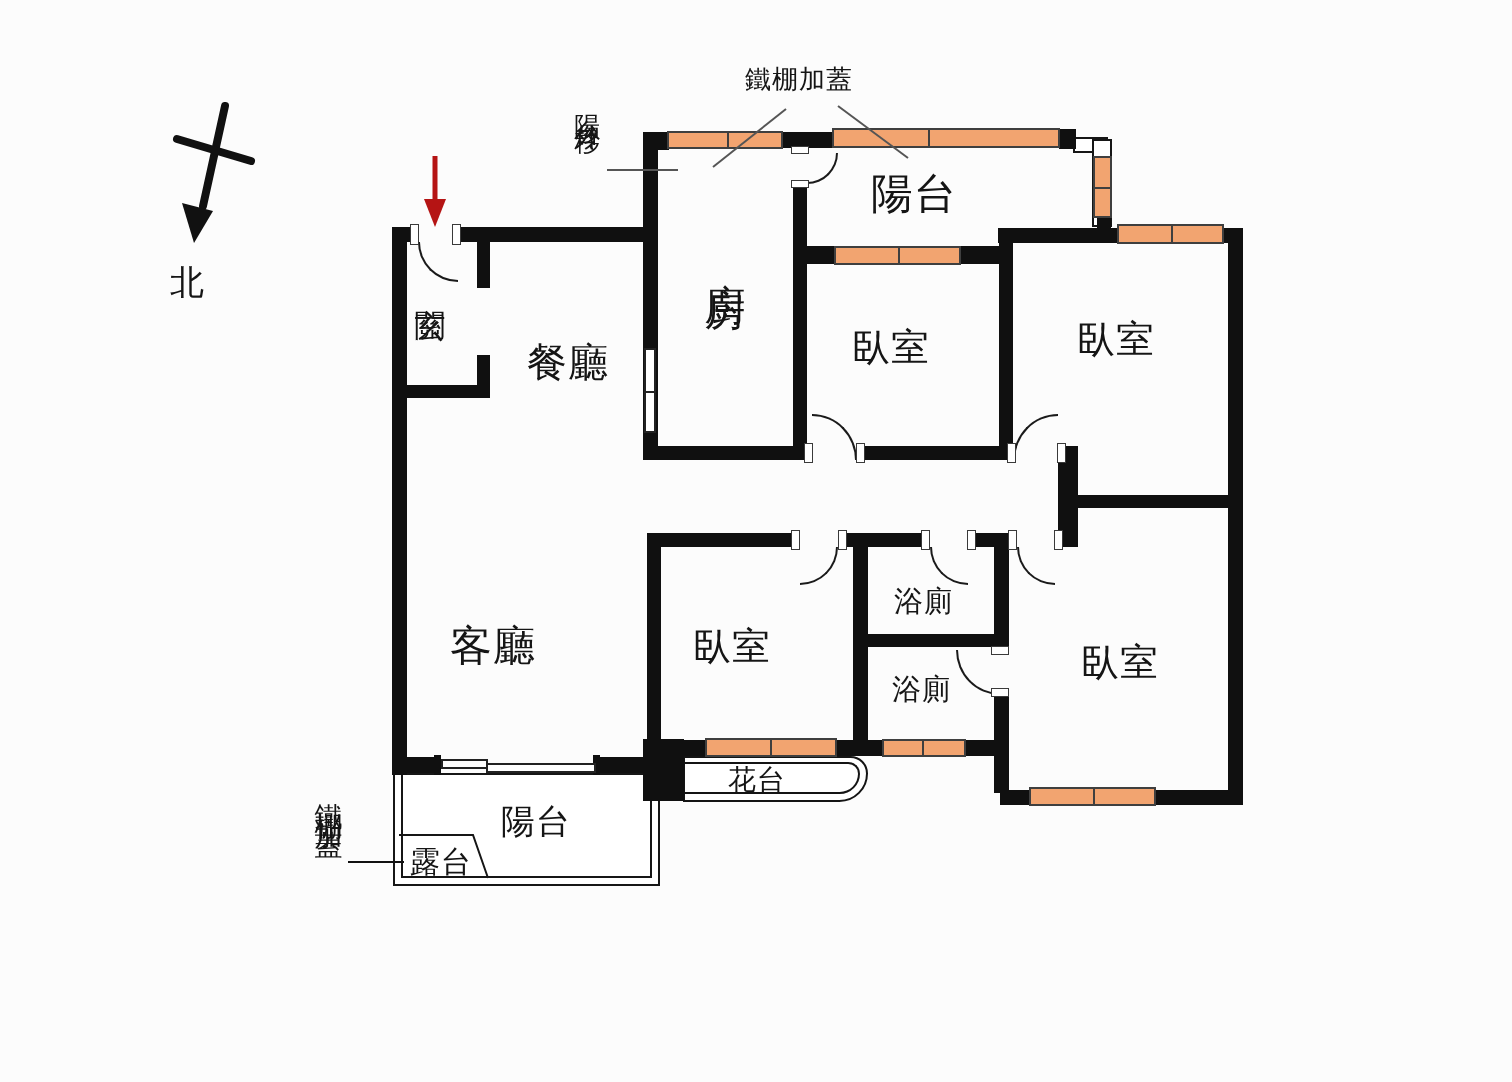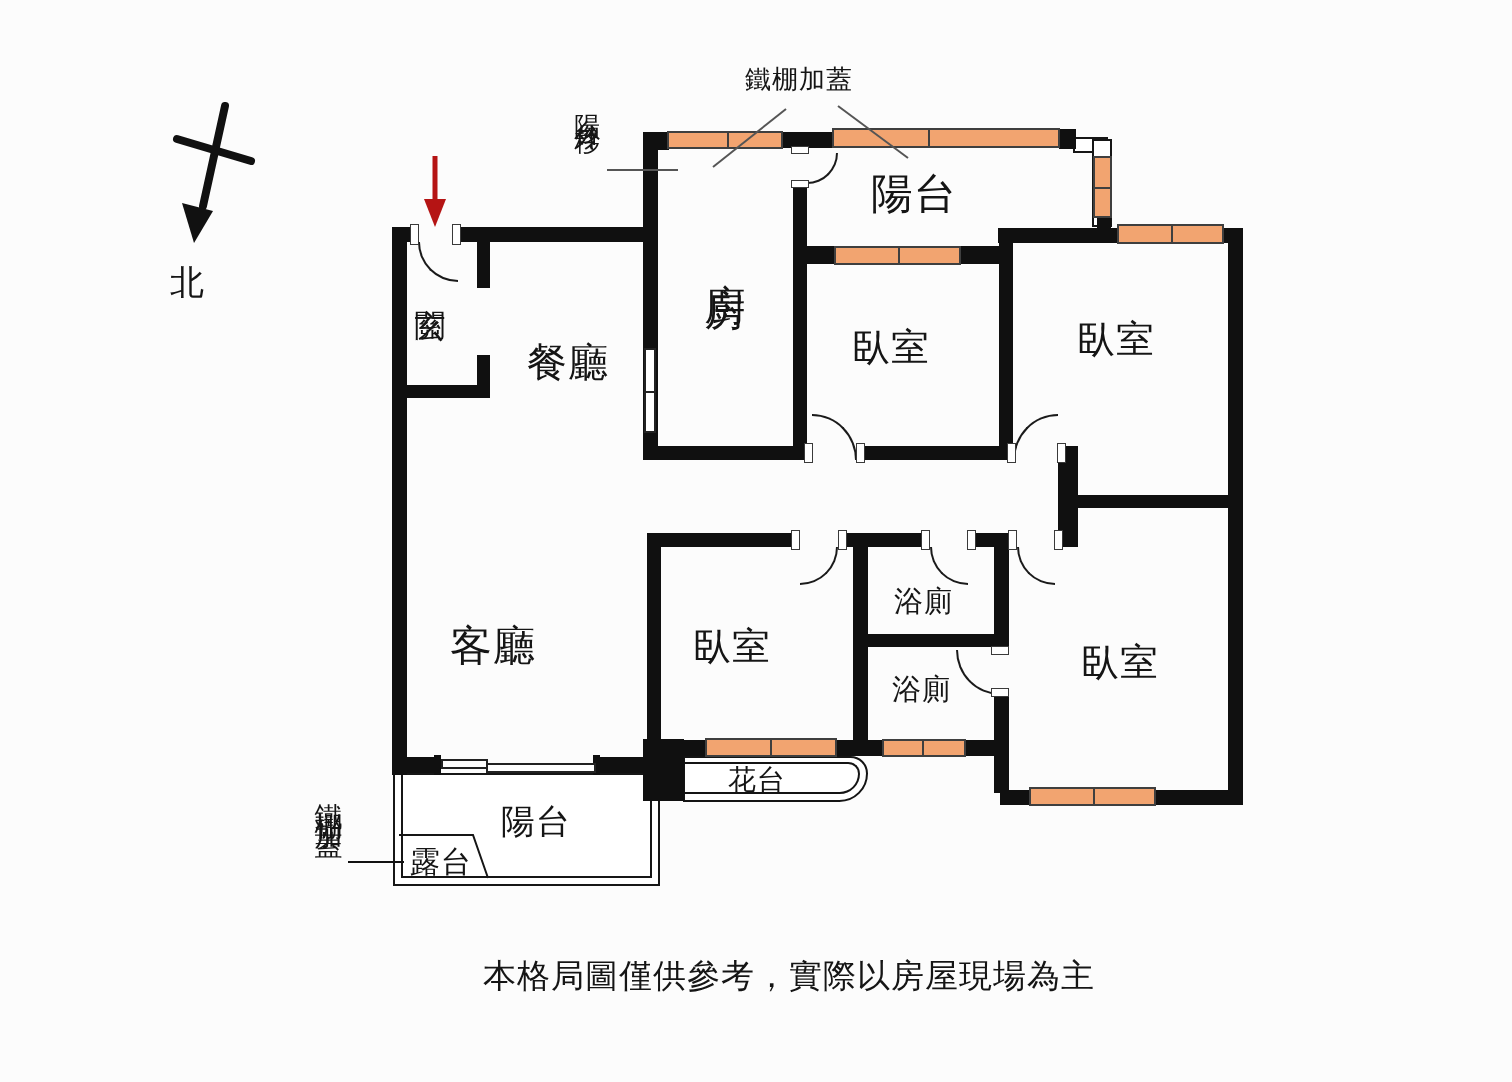--- a/index.html
+++ b/index.html
@@ -168,14 +168,13 @@
   <div class="lbl" style="left:1077px;top:317px;font-size:38px">臥室</div>
   <div class="lbl" style="left:450px;top:621px;font-size:42px">客廳</div>
   <div class="lbl" style="left:693px;top:624px;font-size:38px">臥室</div>
   <div class="lbl" style="left:894px;top:584px;font-size:29px">浴廁</div>
   <div class="lbl" style="left:892px;top:672px;font-size:29px">浴廁</div>
   <div class="lbl" style="left:1081px;top:640px;font-size:38px">臥室</div>
   <div class="lbl" style="left:728px;top:763px;font-size:28px">花台</div>
   <div class="lbl" style="left:501px;top:801px;font-size:34px">陽台</div>
   <div class="lbl" style="left:410px;top:844px;font-size:30px">露台</div>
 
-  <div class="lbl" style="left:483px;top:957px;font-size:33px">本格局圖僅供參考，實際以房屋現場為主</div>
 </div>
 
 </body></html>

